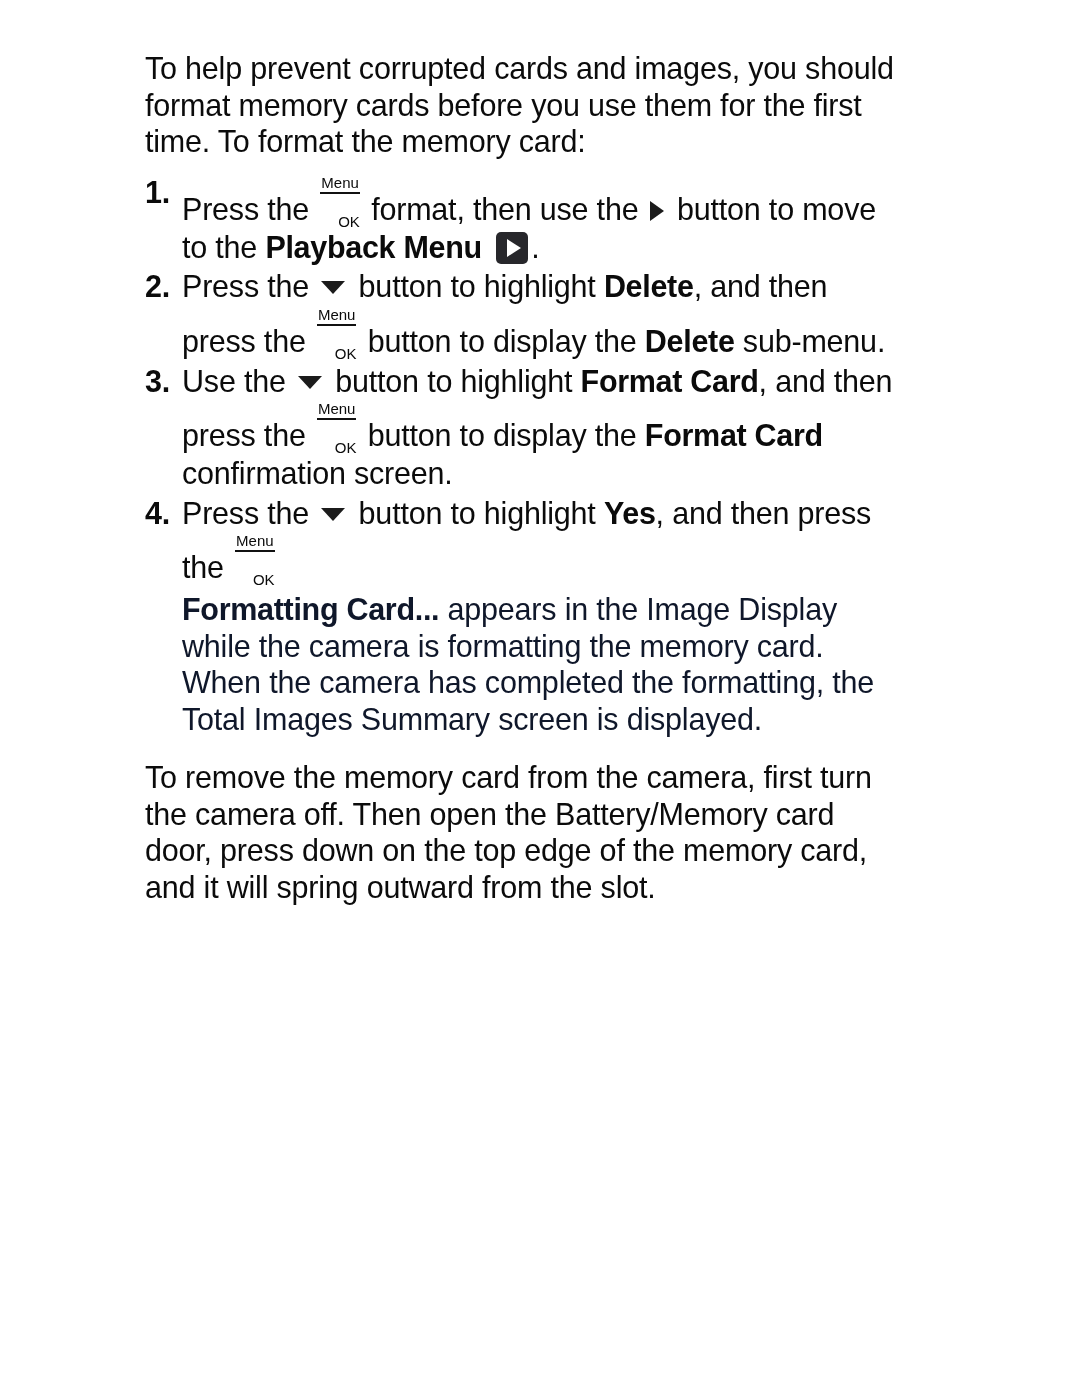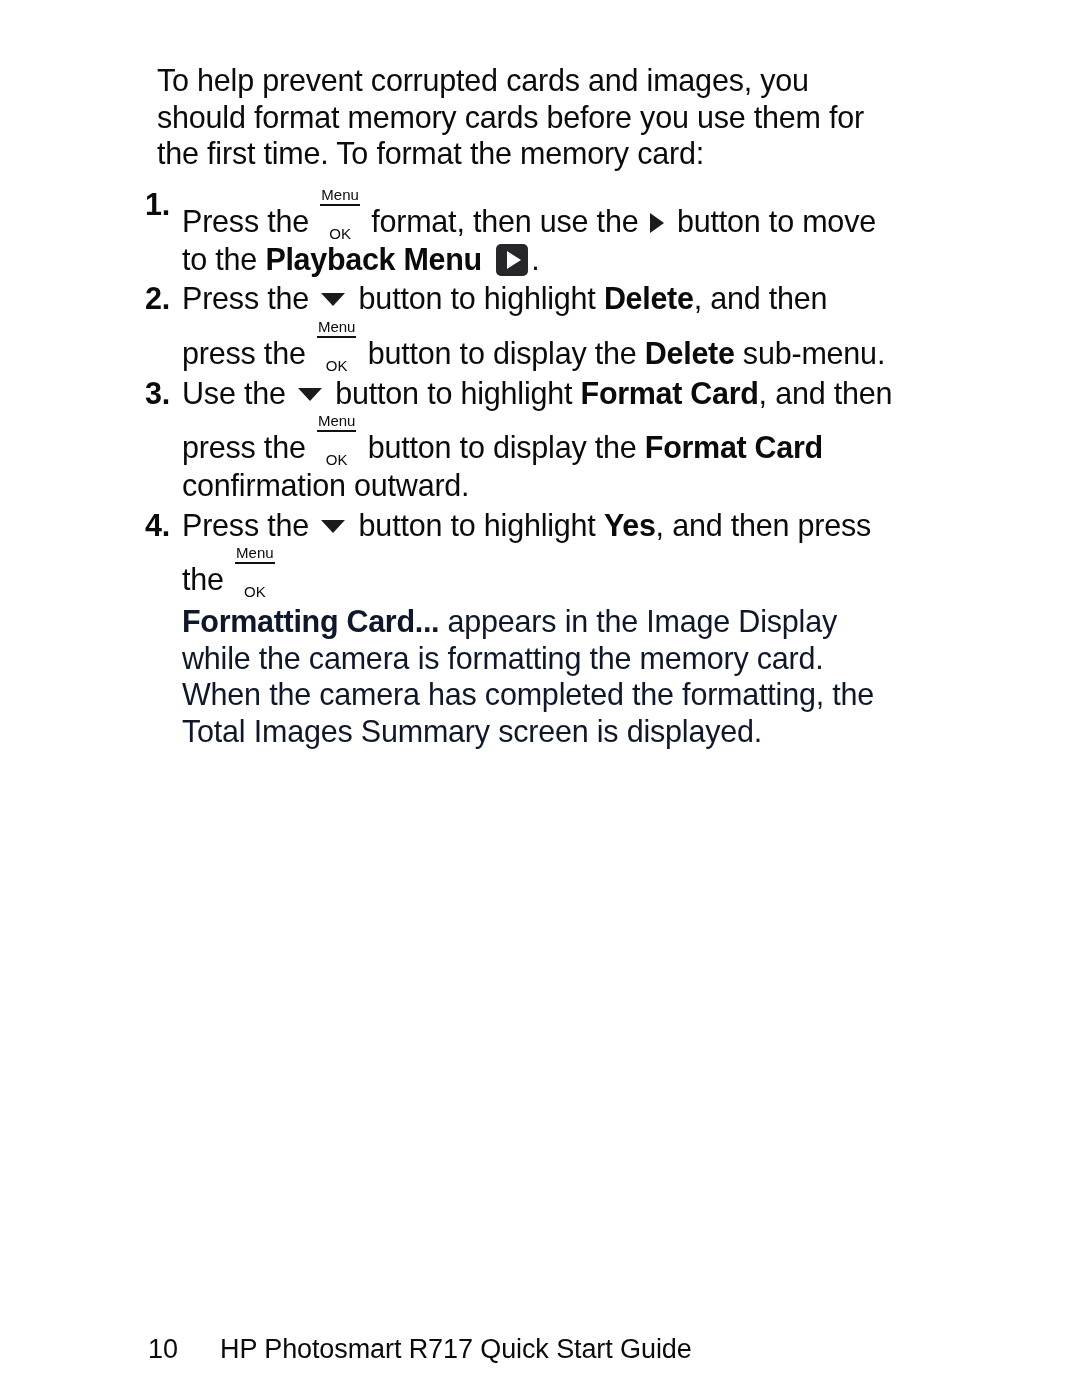--- a/index.html
+++ b/index.html
@@ -32,21 +32,21 @@
     width: 760px;
   }
 
   
   .para {
     font-size: 30.5px;
     line-height: 36.5px;
     letter-spacing: -0.2px;
     font-weight: 400;
     color: #0b0b0b;
-    margin: 12px;
+    margin: 0;
     font-stretch: condensed;
   }
 
   .intro {
     margin-bottom: 14px;
   }
 
   
   .steps {
     margin: 0;
@@ -88,21 +88,21 @@
   .tail-para {
     margin-top: 22px;
   }
 
   
 
   
   .menu-ok {
     display: inline-block;
     vertical-align: -6px;
-    text-align: center;
+    text-align: right;
     line-height: 1;
     margin: 0 3px;
     font-family: "Liberation Sans", sans-serif;
     letter-spacing: 0;
     position: relative;
     top: 1px;
   }
   .menu-ok .mo-top {
     display: block;
     font-size: 15px;
@@ -214,36 +214,34 @@
 
       <li class="step">
         <span class="step-num">3.</span>
         <span>Use the</span>
         <span class="tri-down"></span>
         <span>button to highlight</span>
         <b>Format Card</b><span>, and then press the</span>
         <span class="menu-ok"><span class="mo-top">Menu</span><span class="mo-bot">OK</span></span>
         <span>button to display the</span>
         <b>Format Card</b>
-        <span>confirmation outward.</span>
+        <span>confirmation screen.</span>
       </li>
 
       <li class="step">
         <span class="step-num">4.</span>
         <span>Press the</span>
         <span class="tri-down"></span>
         <span>button to highlight</span>
         <b>Yes</b><span>, and then press the</span>
         <span class="menu-ok"><span class="mo-top">Menu</span><span class="mo-bot">OK</span></span>
       </li>
 
     </ol>
 
     <p class="note-para"><b>Formatting Card...</b> <span>appears in the Image Display while the camera is formatting the memory card. When the camera has completed the formatting, the Total Images Summary screen is displayed.</span></p>
 
+    <p class="para tail-para">To remove the memory card from the camera, first turn the camera off. Then open the Battery/Memory card door, press down on the top edge of the memory card, and it will spring outward from the slot.</p>
 
   </div>
 
-  <div class="footer">
-    <span class="page-num">10</span><span>HP Photosmart R717 Quick Start Guide</span>
-  </div>
 
 </div>
 
 </body></html>

